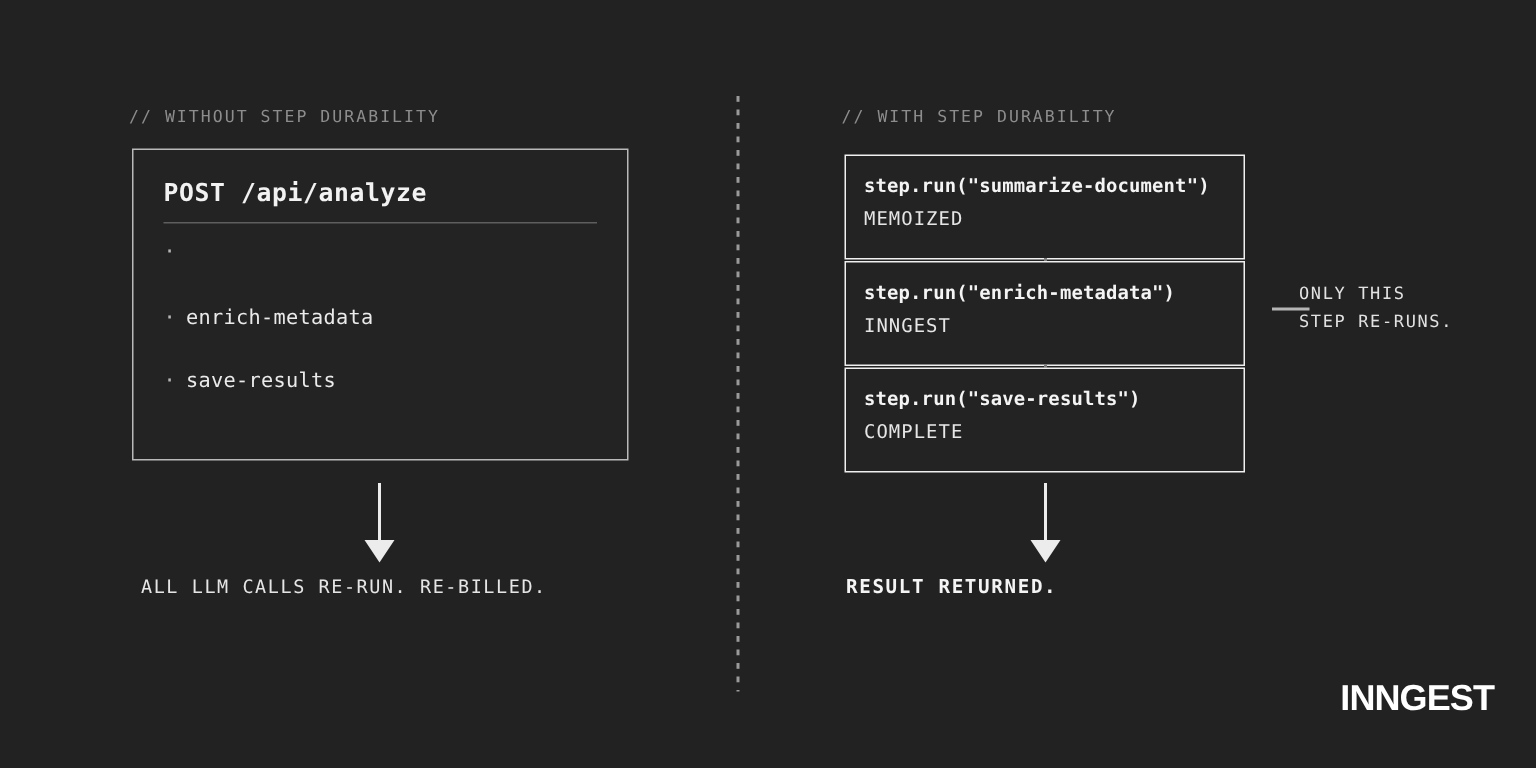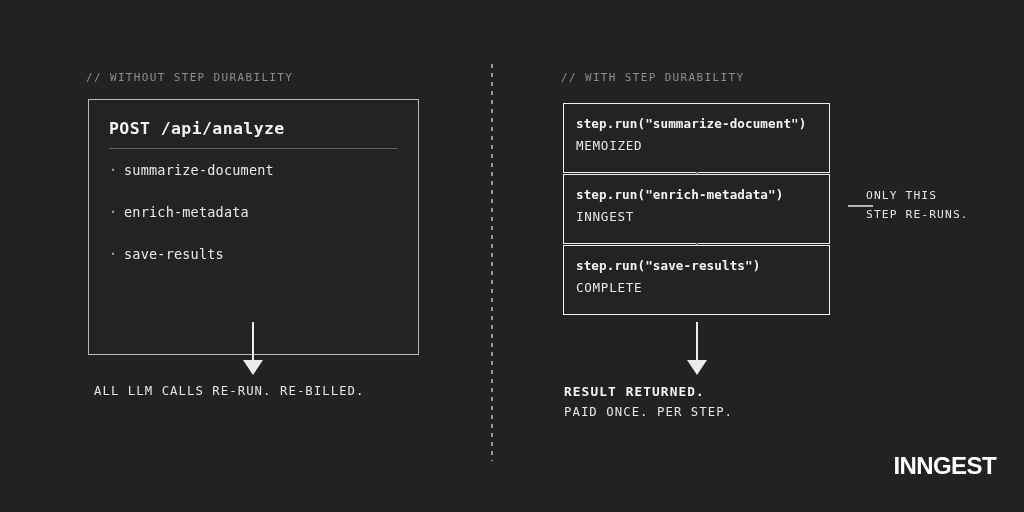--- a/index.html
+++ b/index.html
@@ -30,21 +30,21 @@
     left:491px; top:64px;
     width:2px; height:397px;
     background-image:linear-gradient(to bottom,#9a9a9a 0 4px, transparent 4px 9px);
     background-size:2px 9px;
     background-repeat:repeat-y;
   }
 
   
   .left-card {
     left:88px; top:99px;
-    width:331px; height:256px;
+    width:331px; height:208px;
     border:1.5px solid #b9b9b9;
     background:#232323;
   }
   .left-card-title {
     position:absolute; left:20px; top:19px;
     font-size:16.5px; font-weight:bold;
     letter-spacing:.4px; color:#f2f2f2;
     white-space:nowrap;
   }
   .left-card-rule {
@@ -147,21 +147,20 @@
 <div class="abs divider"></div>
 
 <div class="abs section-header" style="left:86px; top:71px;">// WITHOUT STEP DURABILITY</div>
 
 <div class="abs left-card">
   <div class="left-card-title">POST /api/analyze</div>
   <div class="left-card-rule"></div>
   <div class="left-list">
     <div class="left-list-item">
       <span class="left-list-bullet">·</span>
-      <span>summarize-document</span>
     </div>
     <div class="left-list-item">
       <span class="left-list-bullet">·</span>
       <span>enrich-metadata</span>
     </div>
     <div class="left-list-item">
       <span class="left-list-bullet">·</span>
       <span>save-results</span>
     </div>
   </div>
@@ -203,16 +202,15 @@
   <div>STEP RE-RUNS.</div>
 </div>
 
 <div class="arrow right-arrow">
   <div class="arrow-stem"></div>
   <div class="arrow-head"></div>
 </div>
 
 <div class="caption right-cap">
   <div class="caption-primary">RESULT RETURNED.</div>
-  <div class="caption-secondary">PAID ONCE. PER STEP.</div>
 </div>
 
 <div class="logo">INNGEST</div>
 
 </body></html>

